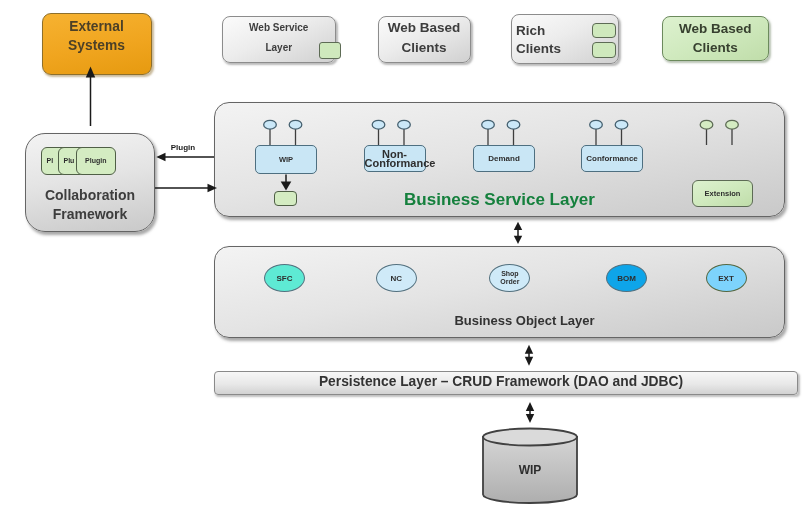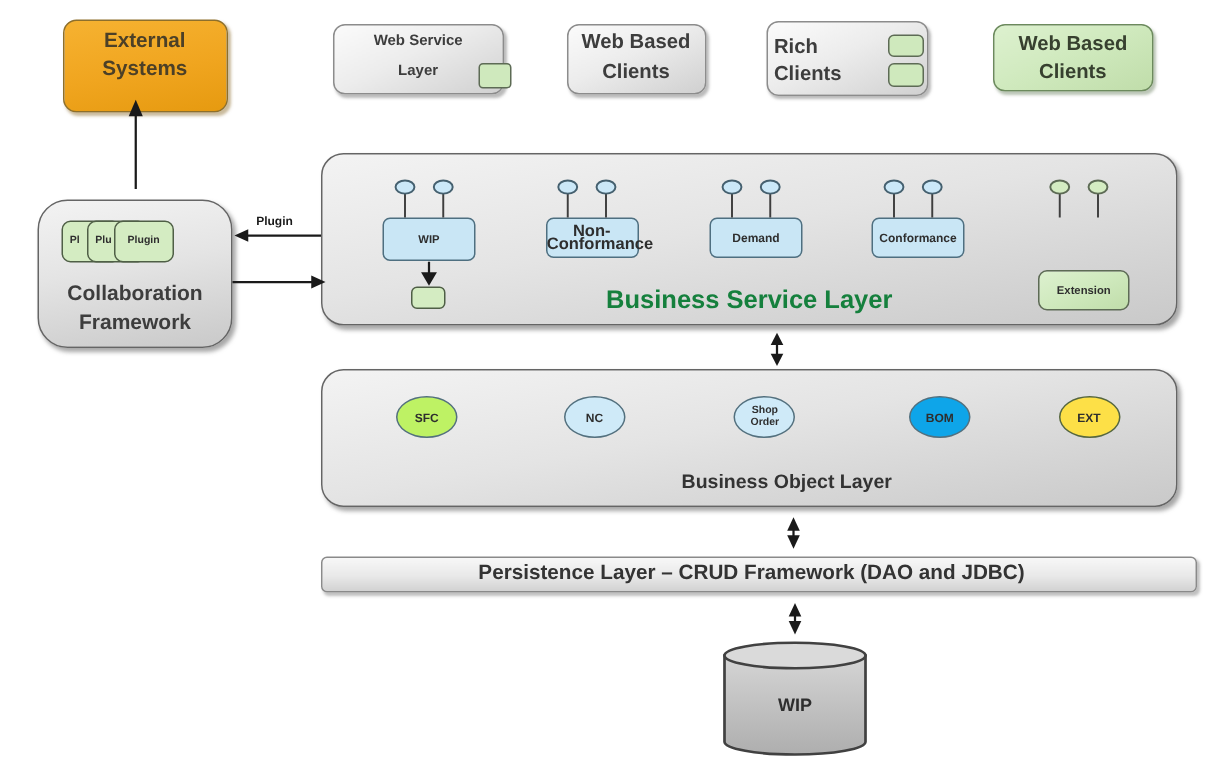--- a/index.html
+++ b/index.html
@@ -41,25 +41,25 @@
 <div class="comp blue" style="left:255px;top:145px;width:62px;height:29px;line-height:28px;font-size:7.5px;">WIP</div>
 <div class="comp blue" style="left:363.5px;top:145px;width:62px;height:27px;font-size:11px;line-height:9.5px;padding-top:3.5px;">Non-<br>Conformance</div>
 <div class="comp blue" style="left:473px;top:145px;width:62px;height:27px;line-height:26px;">Demand</div>
 <div class="comp blue" style="left:581px;top:145px;width:62px;height:27px;line-height:26px;">Conformance</div>
 <div class="comp green" style="left:692px;top:145px;width:61px;height:27px;line-height:26px;border-radius:6px;border:1.5px solid #5d6b55;font-size:7.5px;margin-top:35px;">Extension</div>
 <div style="position:absolute;left:273.5px;top:190.5px;width:23px;height:15.5px;box-sizing:border-box;background:#d4ecc2;border:1.5px solid #4f5f46;border-radius:4px;"></div>
 
 <div class="box grayL" style="left:214px;top:246px;width:571px;height:92px;"></div>
 <div style="position:absolute;left:214px;top:312.5px;width:571px;text-align:center;font-weight:bold;font-size:13px;color:#333;padding-left:25px;">Business Object Layer</div>
 
-<div class="ell" style="left:264px;top:263.5px;width:41px;height:28px;background:#bef264;border:1.8px solid #53707e;font-size:8px;line-height:27px;">SFC</div>
+<div class="ell" style="left:264px;top:263.5px;width:41px;height:28px;background:#5eead4;border:1.8px solid #53707e;font-size:8px;line-height:27px;">SFC</div>
 <div class="ell" style="left:375.8px;top:263.5px;width:41px;height:28px;background:#cfeaf8;border:1.8px solid #53707e;font-size:8px;line-height:27px;">NC</div>
 <div class="ell" style="left:489.4px;top:263.5px;width:41px;height:28px;background:#cfeaf8;border:1.8px solid #53707e;font-size:7px;line-height:8.5px;padding-top:5px;">Shop<br>Order</div>
 <div class="ell" style="left:606px;top:263.5px;width:41px;height:28px;background:#0ea5e9;border:1.8px solid #53707e;font-size:8px;line-height:27px;">BOM</div>
-<div class="ell" style="left:705.5px;top:263.5px;width:41px;height:28px;background:#fde047;border:1.8px solid #55663f;font-size:8px;line-height:27px;">EXT</div>
+<div class="ell" style="left:705.5px;top:263.5px;width:41px;height:28px;background:#7dd3fc;border:1.8px solid #55663f;font-size:8px;line-height:27px;">EXT</div>
 
 <div class="box" style="left:214px;top:370.5px;width:584px;height:24.5px;background:linear-gradient(to bottom,#f7f7f7 0%,#e8e8e8 55%,#d2d2d2 100%);border:1.6px solid #8a8a8a;border-radius:4px;box-shadow:1.5px 2px 2px rgba(130,130,130,0.5);"></div>
 <div style="position:absolute;left:214px;top:373.5px;width:574px;text-align:center;font-weight:bold;font-size:13.8px;color:#333;">Persistence Layer – CRUD Framework (DAO and JDBC)</div>
 
 <div style="position:absolute;left:166px;top:142.5px;width:34px;text-align:center;font-weight:bold;font-size:8px;color:#1a1a1a;">Plugin</div>
 
 <svg width="812" height="510" viewBox="0 0 812 510">
   <defs>
     <linearGradient id="cyl" x1="0" y1="0" x2="0" y2="1">
       <stop offset="0" stop-color="#d5d5d5"></stop>

